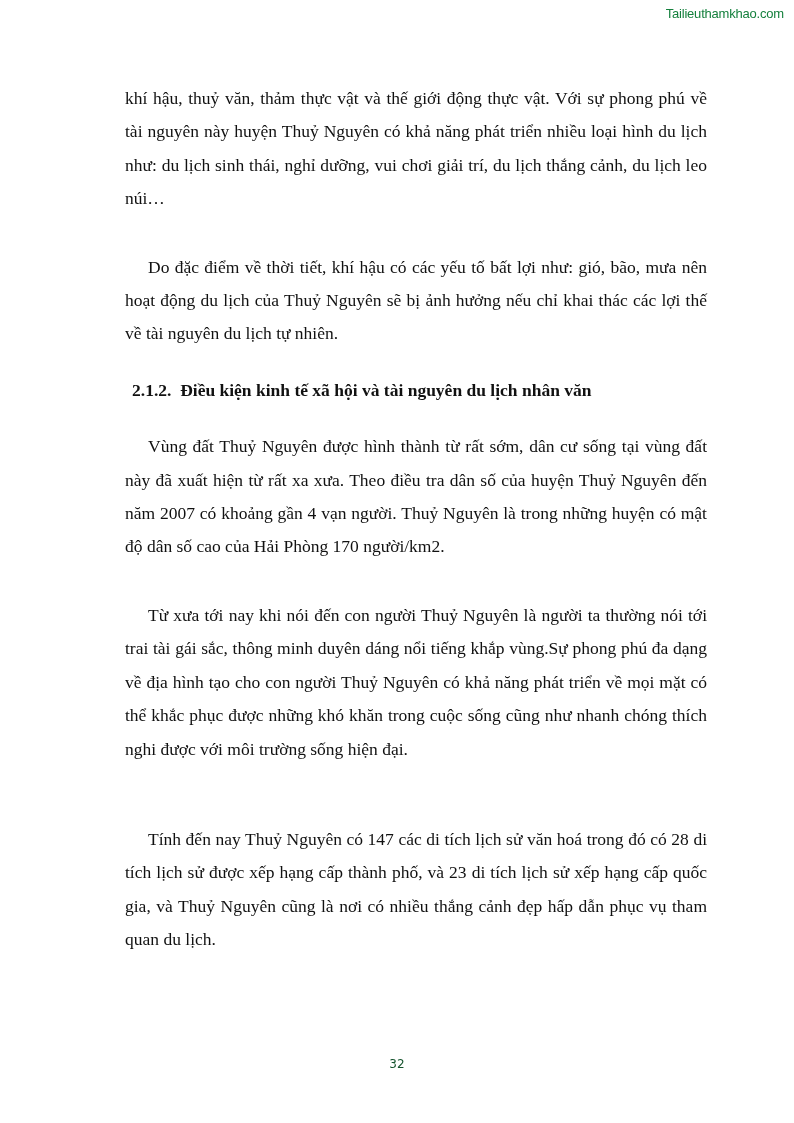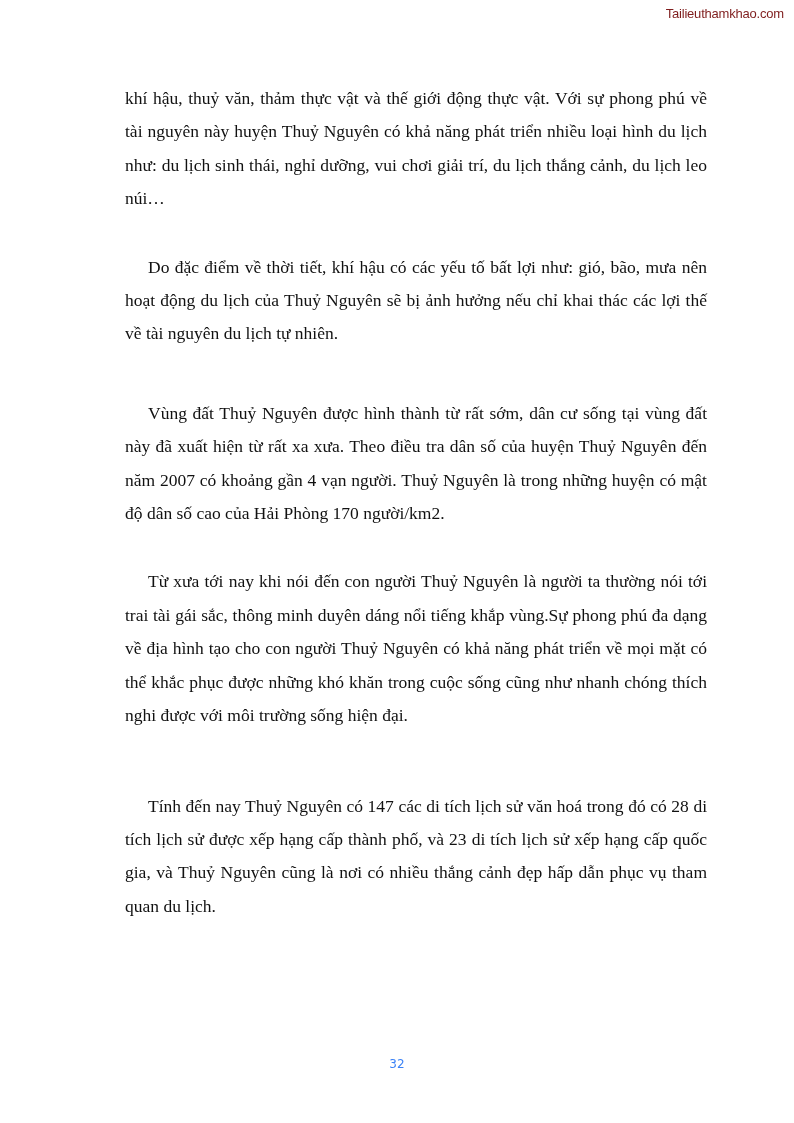--- a/index.html
+++ b/index.html
@@ -1,39 +1,40 @@
 <!DOCTYPE html>
 <html><head>
   <meta charset="utf-8">
   <style>
     html, body { margin: 0; padding: 0; background: #ffffff; }
     body { width: 794px; height: 1123px; position: relative; overflow: hidden;
            font-family: "Liberation Serif", serif; color: #111111; }
     .watermark { position: absolute; top: 6px; right: 10px; font-family: "Liberation Sans", sans-serif;
-                 font-size: 13px; color: #7f1d1d; letter-spacing: -0.2px; }
+                 font-size: 13px; color: #15803d; letter-spacing: -0.2px; }
     .content { position: absolute; left: 113px; width: 606px; top: 70px; }
     .para { margin: 12px; font-size: 17.5px; line-height: 33.4px; text-align: justify;
             text-align-last: left; }
     .para.indent { text-indent: 23px; }
     .gap { height: 11px; }
     .h3 { margin: 0; font-weight: bold; font-size: 17.5px; line-height: 33.4px; padding-left: 19px; white-space: pre; }
     .h4 { margin: 0; font-weight: bold; font-size: 17.5px; line-height: 33.4px; padding-left: 55px; white-space: pre; }
     .page-number { position: absolute; top: 1057px; left: 0; width: 794px; text-align: center;
-                   font-family: "DejaVu Sans", sans-serif; font-size: 12px; color: #3b82f6; }
+                   font-family: "DejaVu Sans", sans-serif; font-size: 12px; color: #14532d; }
   </style>
 </head>
 <body>
 
 <div class="watermark">Tailieuthamkhao.com</div>
 
 <div class="content">
   <p class="para">khí hậu, thuỷ văn, thảm thực vật và thế giới động thực vật. Với sự phong phú về tài nguyên này huyện Thuỷ Nguyên có khả năng phát triển nhiều loại hình du lịch như: du lịch sinh thái, nghỉ dưỡng, vui chơi giải trí, du lịch thắng cảnh, du lịch leo núi…</p>
   <div class="gap"></div>
   <p class="para indent">Do đặc điểm về thời tiết, khí hậu có các yếu tố bất lợi như: gió, bão, mưa nên hoạt động du lịch của Thuỷ Nguyên sẽ bị ảnh hưởng nếu chỉ khai thác các lợi thế về tài nguyên du lịch tự nhiên.</p>
   <div class="gap"></div>
+  <h3 class="h3">2.1.2.  Điều kiện kinh tế xã hội và tài nguyên du lịch nhân văn</h3>
   <div class="gap"></div>
   <p class="para indent">Vùng đất Thuỷ Nguyên được hình thành từ rất sớm, dân cư sống tại vùng đất này đã xuất hiện từ rất xa xưa. Theo điều tra dân số của huyện Thuỷ Nguyên đến năm 2007 có khoảng gần 4 vạn người. Thuỷ Nguyên là trong những huyện có mật độ dân số cao của Hải Phòng 170 người/km2.</p>
   <div class="gap"></div>
   <p class="para indent">Từ xưa tới nay khi nói đến con người Thuỷ Nguyên là người ta thường nói tới trai tài gái sắc, thông minh duyên dáng nổi tiếng khắp vùng.Sự phong phú đa dạng về địa hình tạo cho con người Thuỷ Nguyên có khả năng phát triển về mọi mặt có thể khắc phục được những khó khăn trong cuộc sống cũng như nhanh chóng thích nghi được với môi trường sống hiện đại.</p>
   <div class="gap"></div>
   <div class="gap"></div>
   <div class="gap"></div>
   <p class="para indent">Tính đến nay Thuỷ Nguyên có 147 các di tích lịch sử văn hoá trong đó có 28 di tích lịch sử được xếp hạng cấp thành phố, và 23 di tích lịch sử xếp hạng cấp quốc gia, và Thuỷ Nguyên cũng là nơi có nhiều thắng cảnh đẹp hấp dẫn phục vụ tham quan du lịch.</p>
 </div>
 

